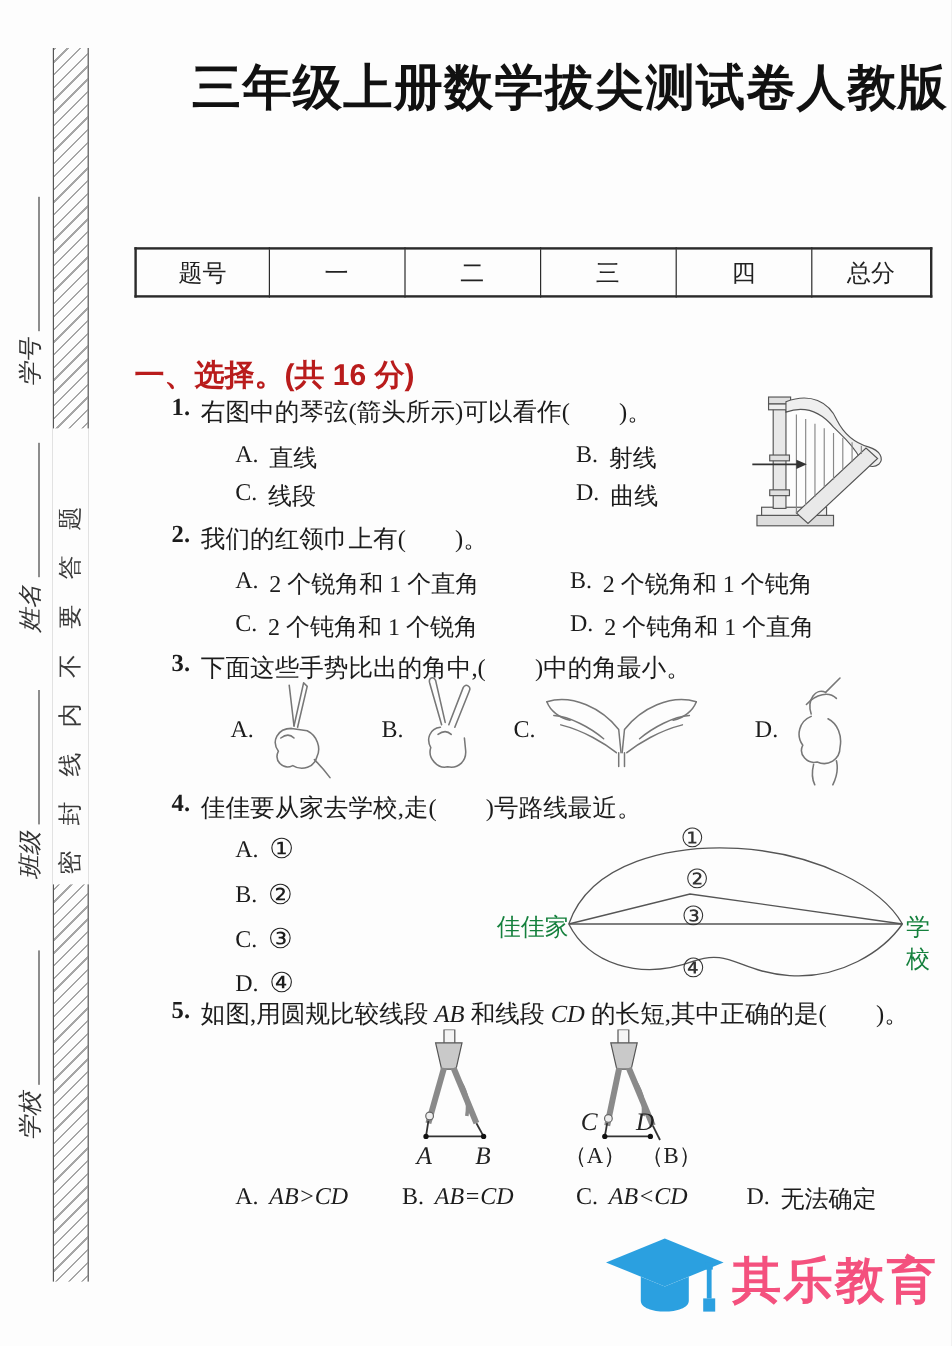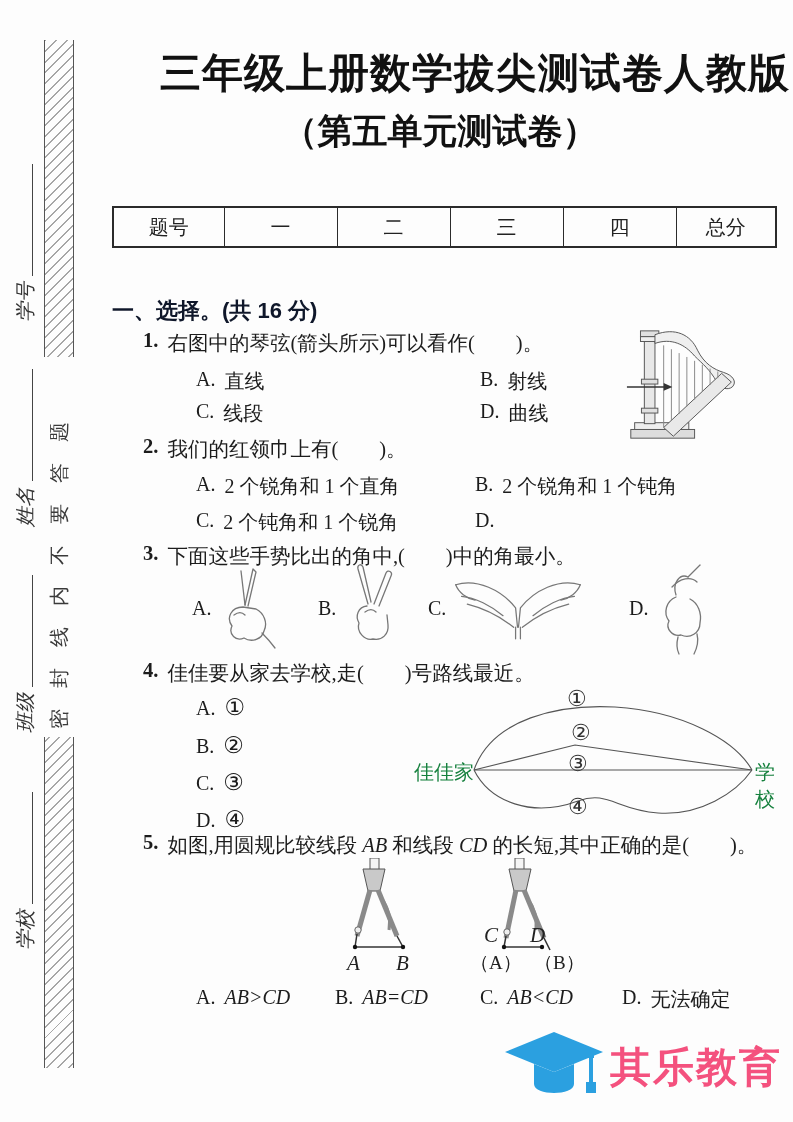--- a/index.html
+++ b/index.html
@@ -39,21 +39,21 @@
 
   
   .score-table { left:112px; top:206px; border-collapse:collapse; table-layout:fixed; }
   .score-table td {
     border:1.6px solid #2b2b2b; height:38px; text-align:center;
     font-size:20px; color:#222; padding:0;
   }
   .score-table { border:2.2px solid #2b2b2b; }
 
   
-  .section-heading { left:112px; top:296px; font-size:22px; font-weight:bold; color:#0f172a; }
+  .section-heading { left:112px; top:296px; font-size:25px; font-weight:bold; color:#b91c1c; }
   .q    { display:flex; gap:9px; font-size:20.5px; white-space:nowrap; }
   .qnum { font-weight:bold; }
   .opt  { display:flex; gap:9px; font-size:20px; white-space:nowrap; }
   .olabel { font-family:"Liberation Serif", serif; }
   .circled { font-size:23px; line-height:1; position:relative; top:-1px; }
   .math { font-style:italic; font-family:"Liberation Serif", serif; }
   .fig-label { font-size:21px; font-style:italic; font-family:"Liberation Serif", serif; color:#222; }
   .fig-label-cn { font-size:19px; color:#222; }
   .route-num { font-size:22px; color:#333; }
   .place-label { font-size:20px; color:#15803d; }
@@ -84,21 +84,20 @@
   <div class="abs rot-label" style="left:8px; top:733px;">
     <span>班级</span>
     <span class="blank-line"></span>
   </div>
   <div class="abs rot-label" style="left:8px; top:950px;">
     <span>学校</span>
     <span class="blank-line"></span>
   </div>
 
   <div class="abs title sans">三年级上册数学拔尖测试卷人教版</div>
-  <div class="abs subtitle sans">（第五单元测试卷）</div>
 
   <table class="abs score-table">
     <colgroup>
       <col style="width:111px">
         <col style="width:113px">
         <col style="width:113px">
       <col style="width:113px">
         <col style="width:113px">
         <col style="width:100px">
     </colgroup>
@@ -176,20 +175,21 @@
   <div class="abs opt" style="left:475px; top:473px;">
     <span class="olabel">B.</span>
     <span>2 个锐角和 1 个钝角</span>
   </div>
   <div class="abs opt" style="left:196px; top:509px;">
     <span class="olabel">C.</span>
     <span>2 个钝角和 1 个锐角</span>
   </div>
   <div class="abs opt" style="left:475px; top:509px;">
     <span class="olabel">D.</span>
+    <span>2 个钝角和 1 个直角</span>
   </div>
 
   <div class="abs q" style="left:143px; top:542px;">
     <span class="qnum">3.</span>
     <span>下面这些手势比出的角中,(　　)中的角最小。</span>
   </div>
   <div class="abs opt" style="left:192px; top:597px;">
     <span class="olabel">A.</span>
   </div>
   <div class="abs" style="left:212px; top:565px;">

